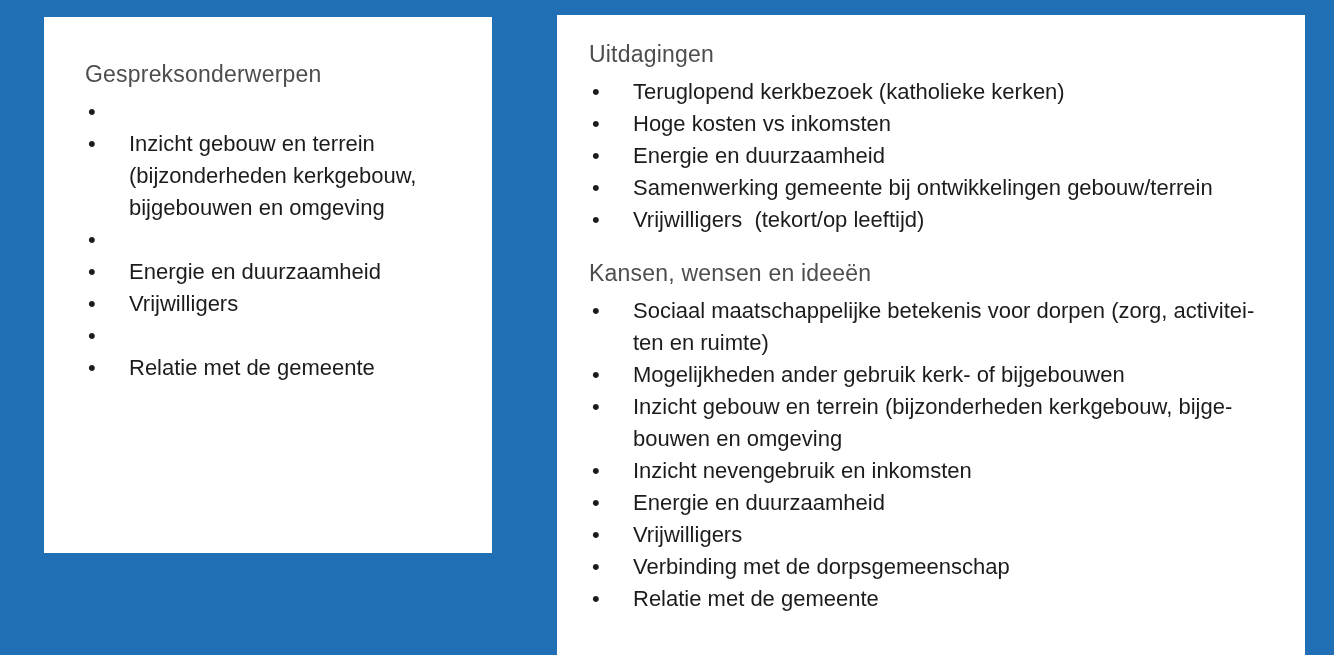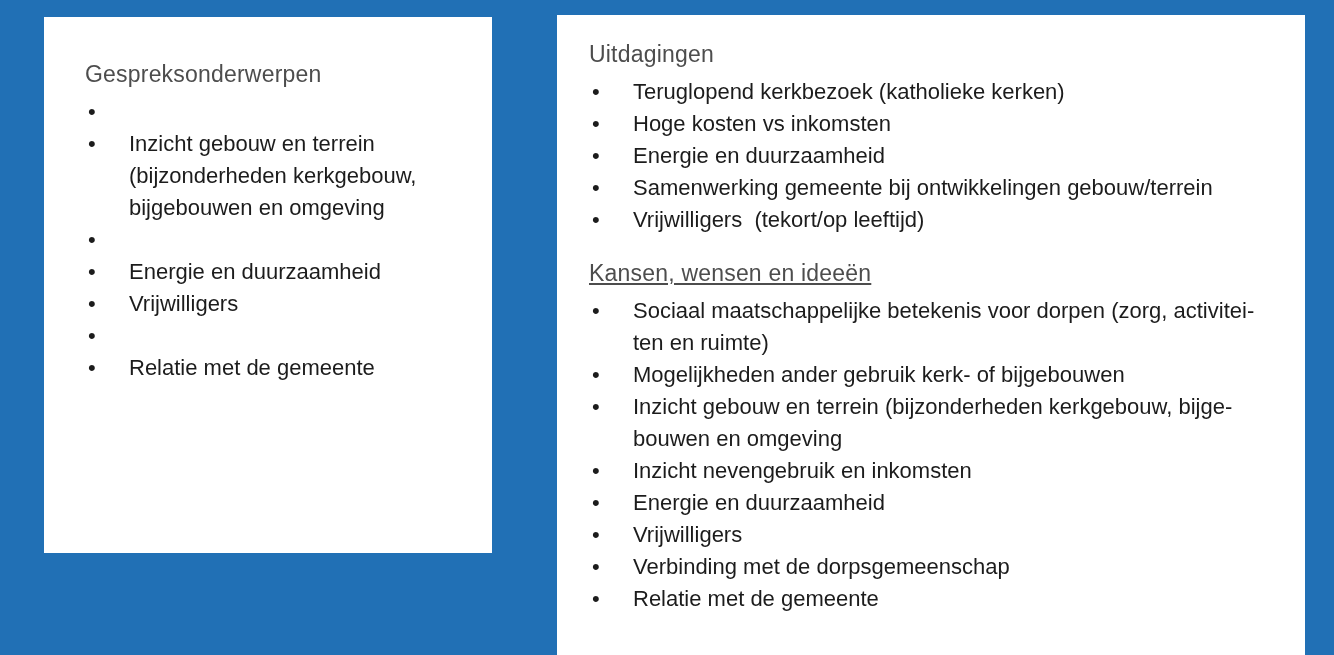--- a/index.html
+++ b/index.html
@@ -40,21 +40,20 @@
   h2.section-title {
     font-size: 23px;
     font-weight: 400;
     color: var(--heading);
     line-height: 30px;
     margin-bottom: 7px;
     letter-spacing: 0.2px;
   }
   .panel-right h2.section-title + ul + h2.section-title {
     margin-top: 22px;
-    text-decoration: underline;
   }
 
   ul.bullet-list {
     list-style: none;
   }
   ul.bullet-list li {
     display: flex;
     align-items: flex-start;
   }
   .bullet {

